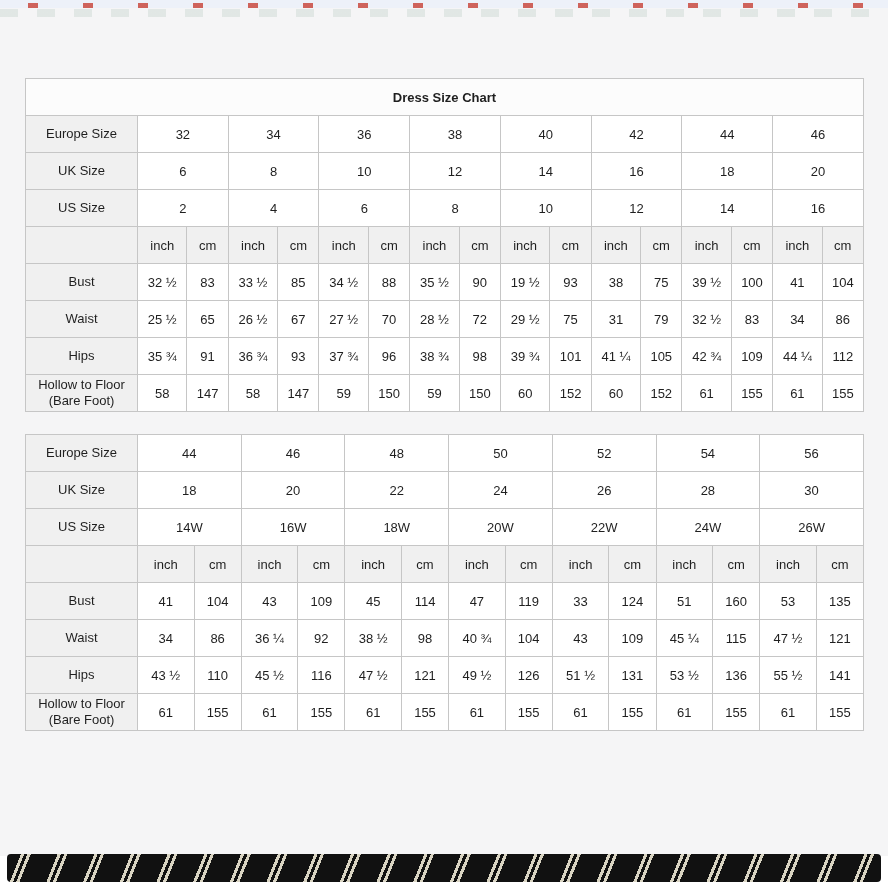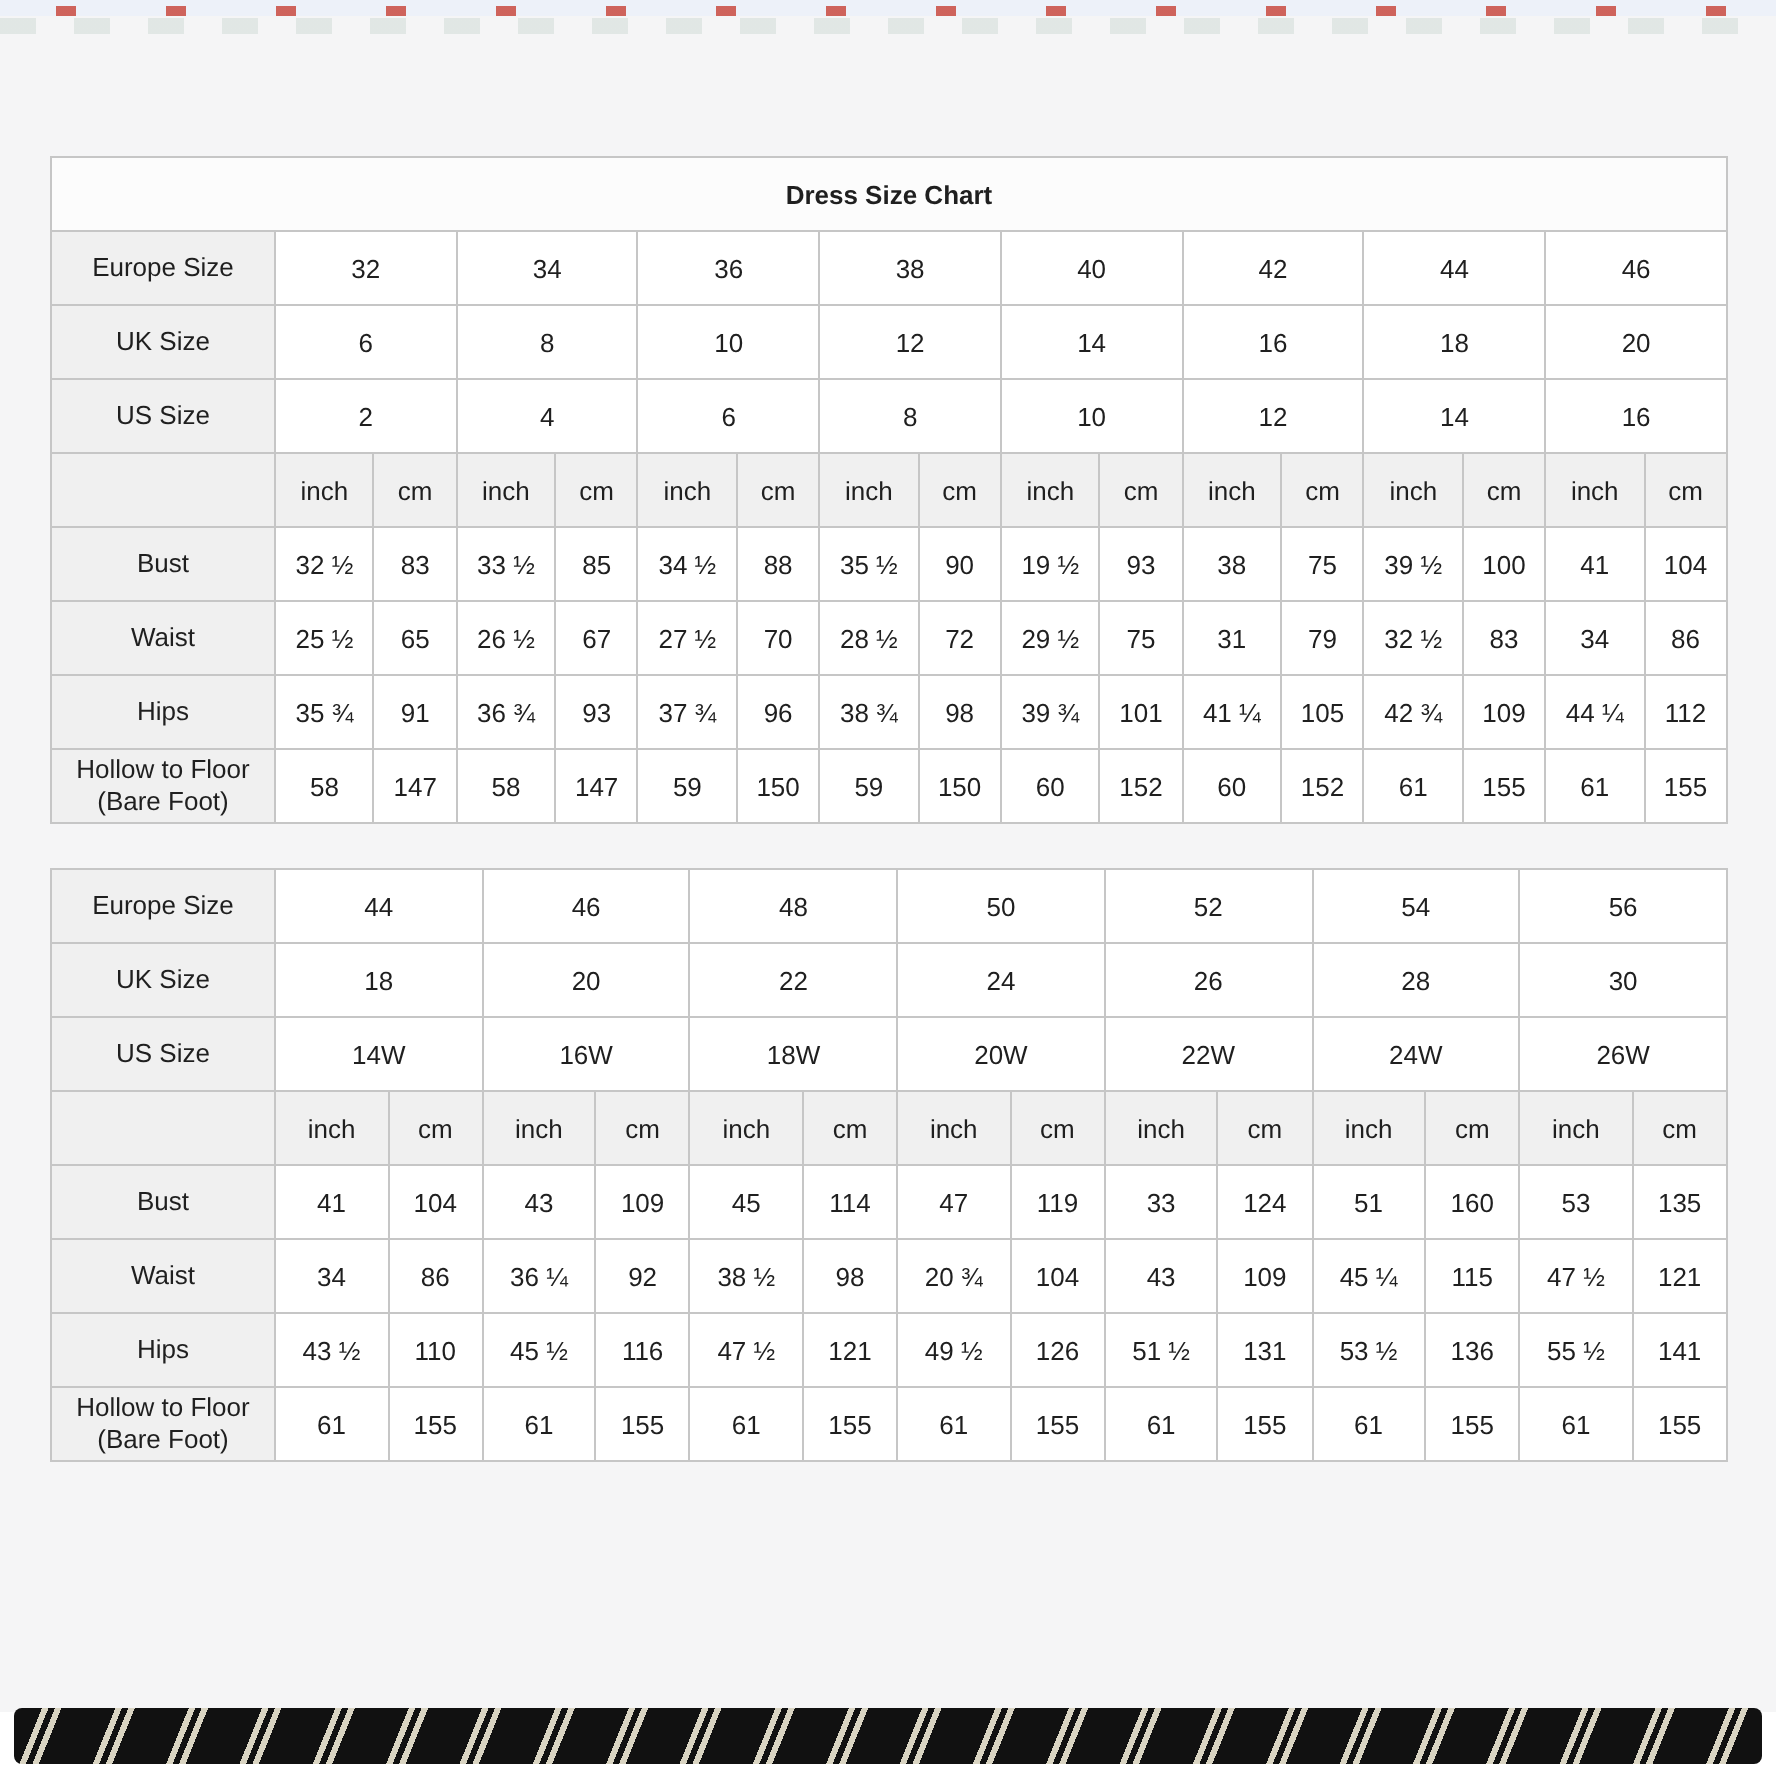--- a/index.html
+++ b/index.html
@@ -316,21 +316,21 @@
             <td colspan="1" class="value-cell">135</td>
           </tr>
           <tr>
             <td class="label-cell">Waist</td>
             <td colspan="1" class="value-cell">34</td>
             <td colspan="1" class="value-cell">86</td>
             <td colspan="1" class="value-cell">36 ¼</td>
             <td colspan="1" class="value-cell">92</td>
             <td colspan="1" class="value-cell">38 ½</td>
             <td colspan="1" class="value-cell">98</td>
-            <td colspan="1" class="value-cell">20 ¾</td>
+            <td colspan="1" class="value-cell">40 ¾</td>
             <td colspan="1" class="value-cell">104</td>
             <td colspan="1" class="value-cell">43</td>
             <td colspan="1" class="value-cell">109</td>
             <td colspan="1" class="value-cell">45 ¼</td>
             <td colspan="1" class="value-cell">115</td>
             <td colspan="1" class="value-cell">47 ½</td>
             <td colspan="1" class="value-cell">121</td>
           </tr>
           <tr>
             <td class="label-cell">Hips</td>

